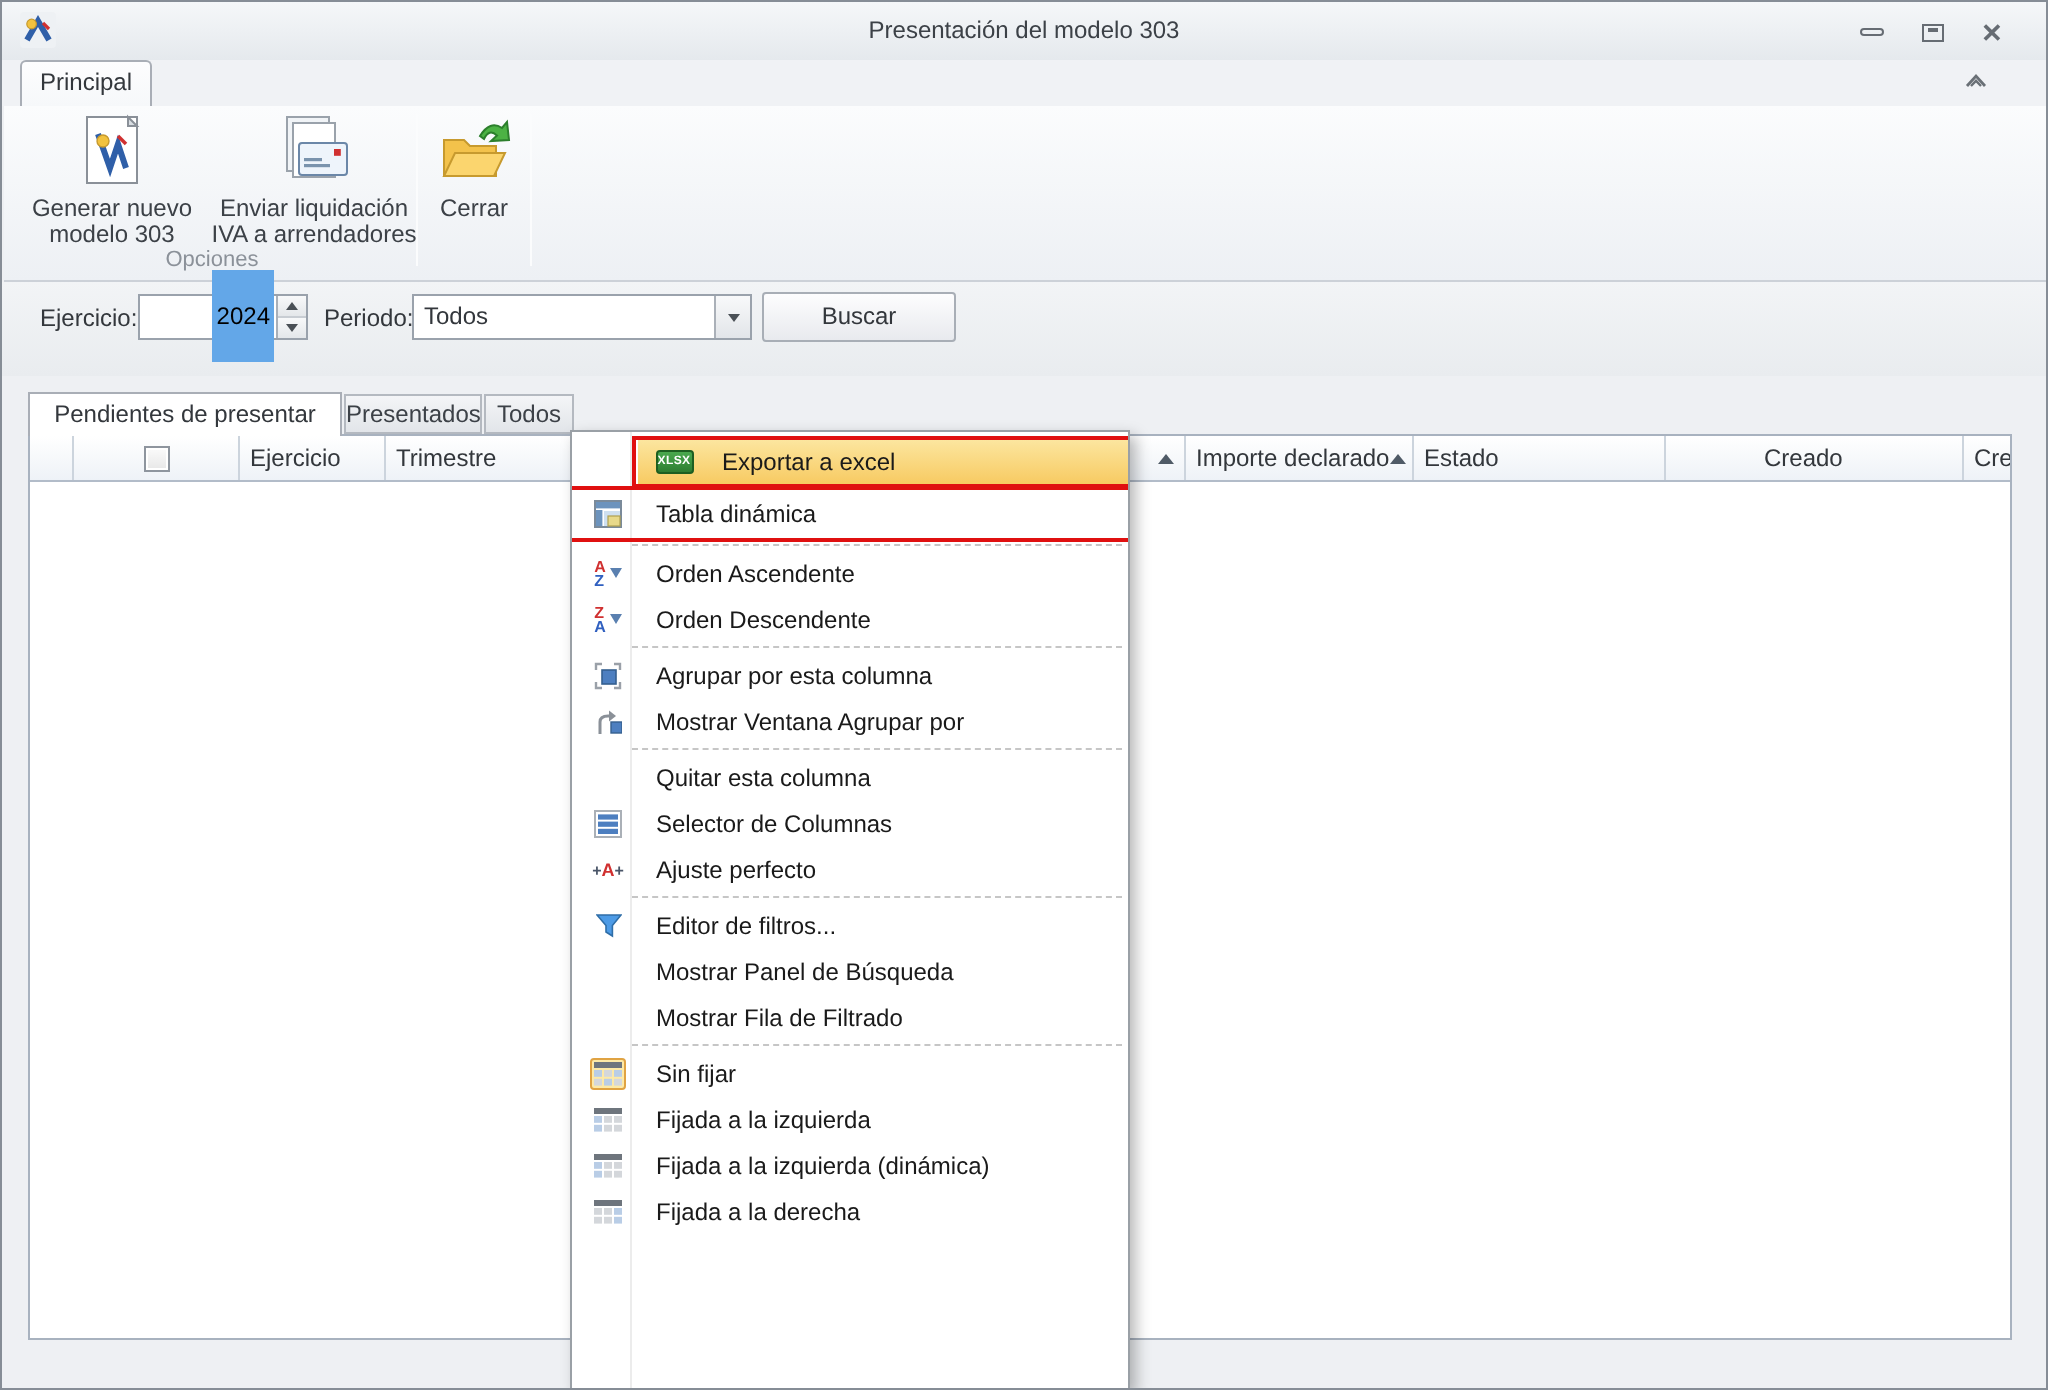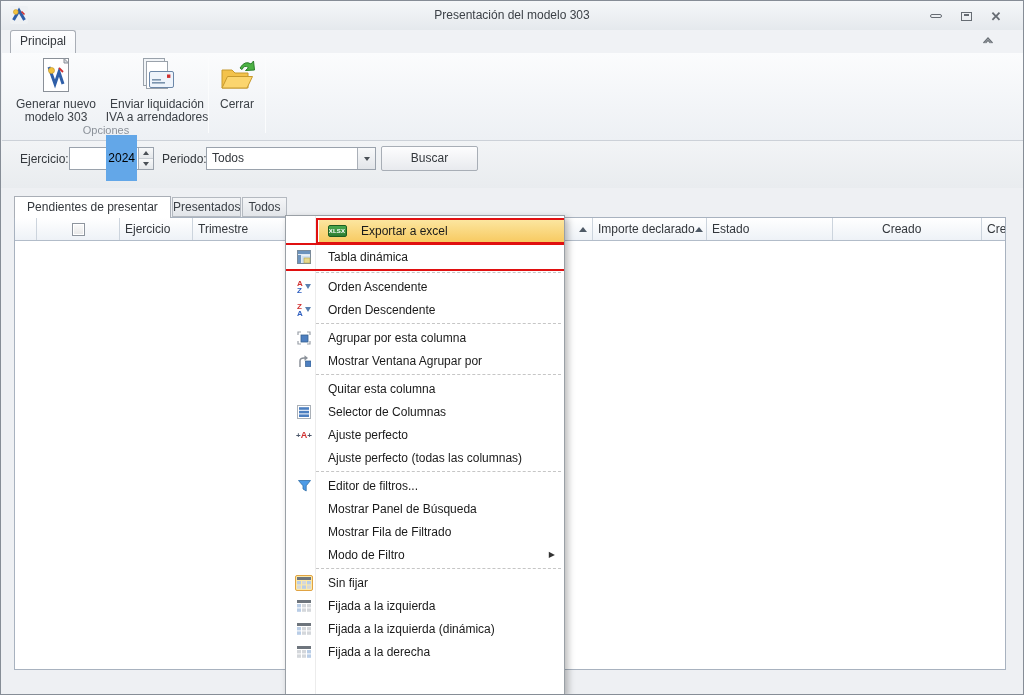--- a/index.html
+++ b/index.html
@@ -327,45 +327,36 @@
         </svg>
       </span>
       <span class="mi-label">Selector de Columnas</span>
     </div>
     <div class="menu-item">
       <span class="mi-icon">
         <span class="ic-bestfit">+<b>A</b>+</span>
       </span>
       <span class="mi-label">Ajuste perfecto</span>
     </div>
-    <div class="menu-item">
-      <span class="mi-icon"></span>
-      <span class="mi-label">Ajuste perfecto (todas las columnas)</span>
-    </div>
     <div class="menu-sep"></div>
     <div class="menu-item">
       <span class="mi-icon">
         <svg width="13" height="12">
           <path d="M0.5 0.5 H12.5 L8.2 5.8 V11 L5 9 V5.8 Z" fill="#4d9be6" stroke="#2f6ea8" stroke-width="0.8"></path>
         </svg>
       </span>
       <span class="mi-label">Editor de filtros...</span>
     </div>
     <div class="menu-item">
       <span class="mi-icon"></span>
       <span class="mi-label">Mostrar Panel de Búsqueda</span>
     </div>
     <div class="menu-item">
       <span class="mi-icon"></span>
       <span class="mi-label">Mostrar Fila de Filtrado</span>
-    </div>
-    <div class="menu-item">
-      <span class="mi-icon"></span>
-      <span class="mi-label">Modo de Filtro</span>
-      <span class="mi-sub">▶</span>
     </div>
     <div class="menu-sep"></div>
     <div class="menu-item">
       <span class="mi-icon">
         <span class="ic-pin-sel"><svg width="14" height="12">
             <rect width="14" height="3" y="0" fill="#6e757d"></rect>
             <rect x="0" y="4" width="4" height="3.4" fill="#b9cde6"></rect>
             <rect x="5" y="4" width="4" height="3.4" fill="#d4d7db"></rect>
             <rect x="10" y="4" width="4" height="3.4" fill="#b9cde6"></rect>
             <rect x="0" y="8.4" width="4" height="3.4" fill="#d4d7db"></rect>

